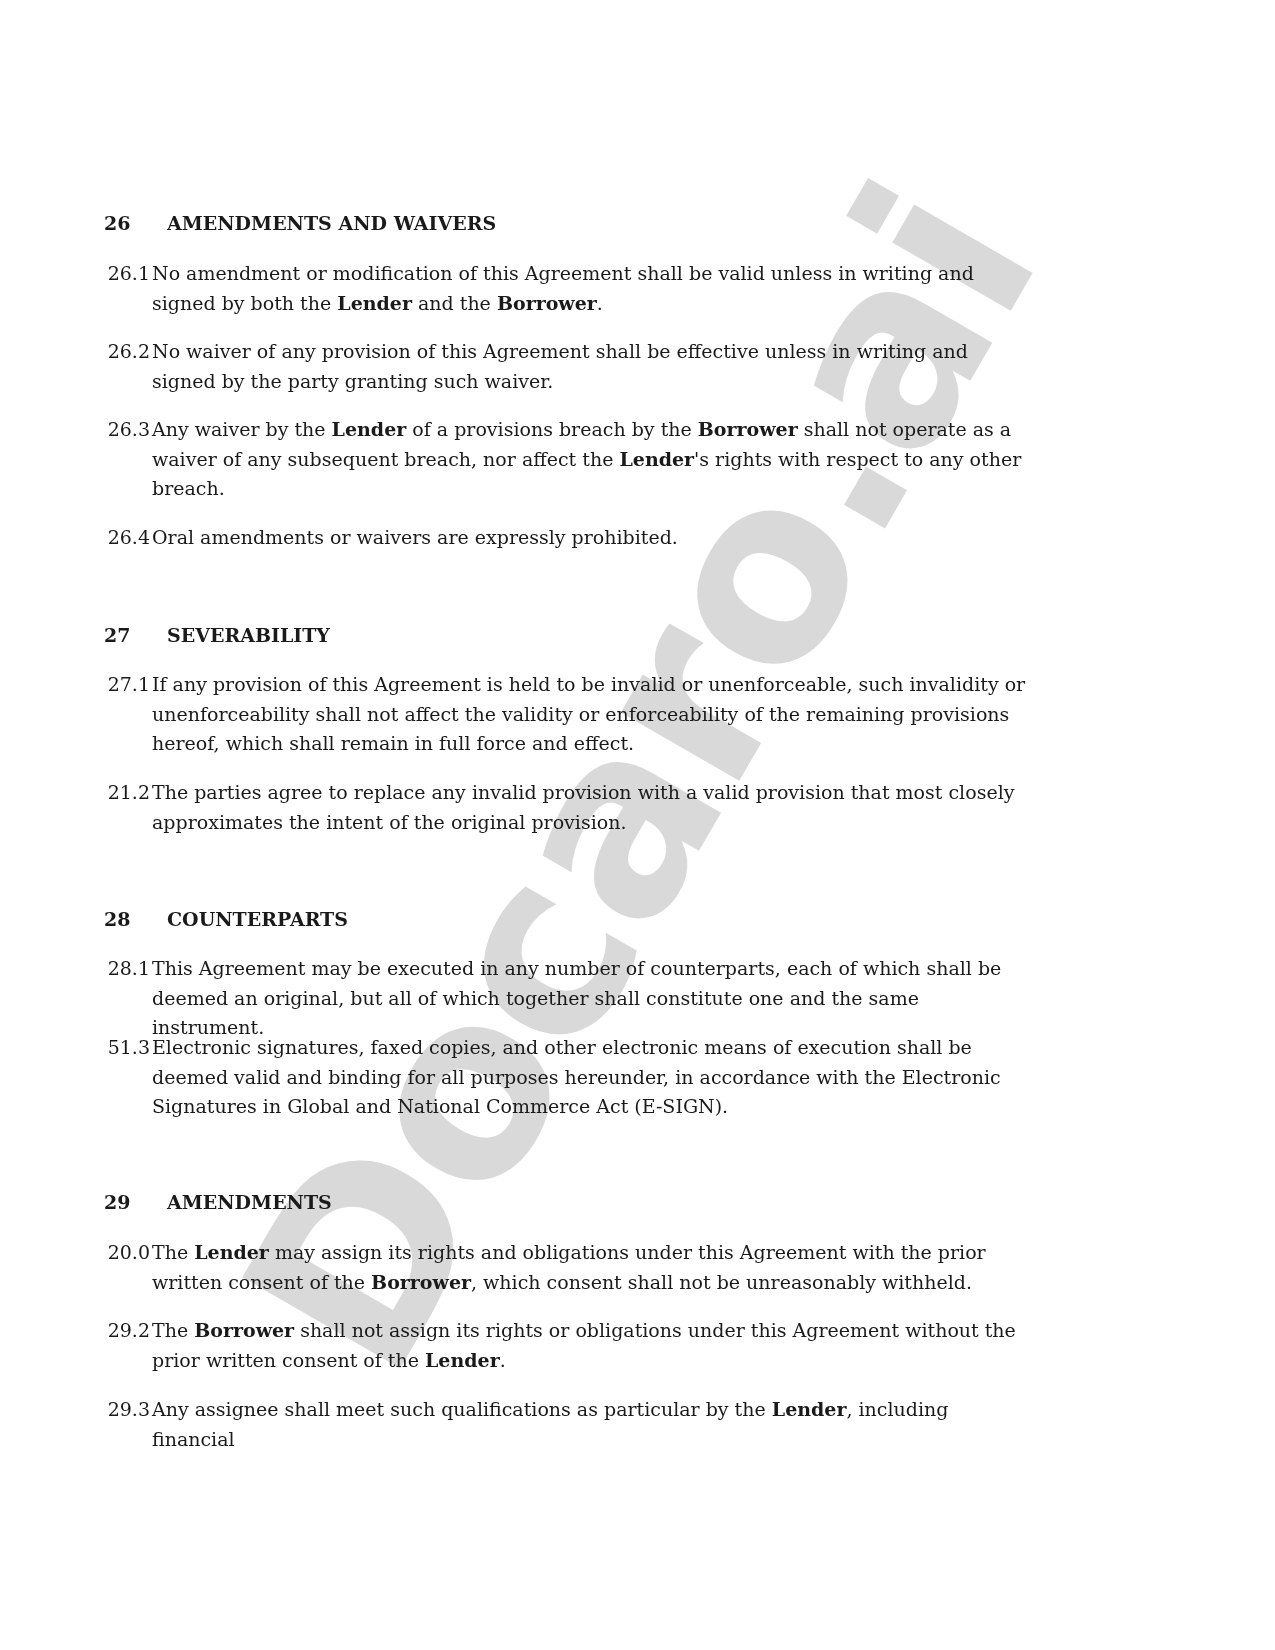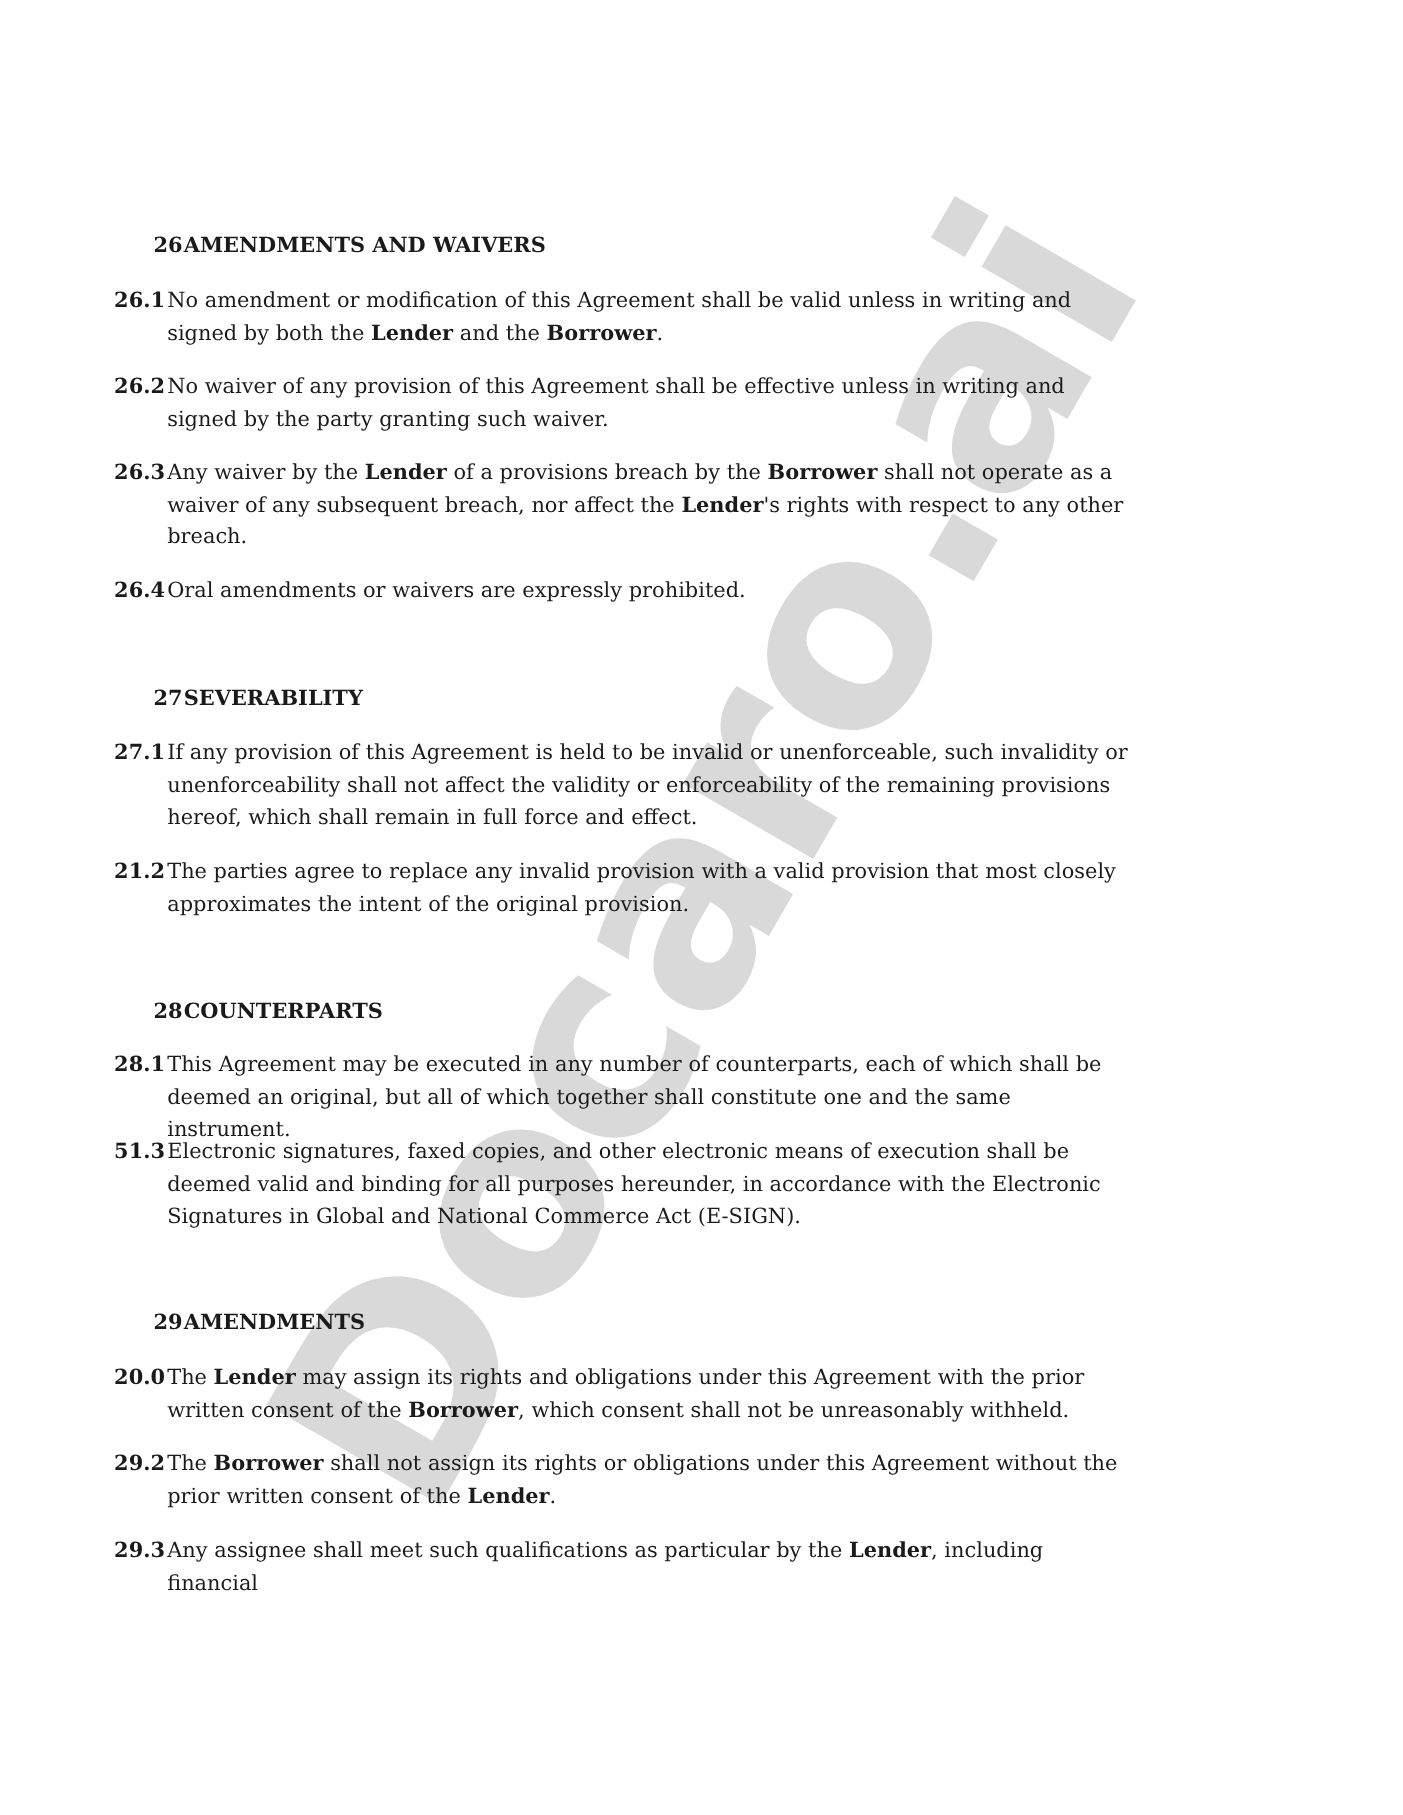--- a/index.html
+++ b/index.html
@@ -3,24 +3,24 @@
 <meta charset="utf-8">
 <style>
   html, body { margin: 0; padding: 0; background: #ffffff; }
   body { width: 1275px; height: 1650px; position: relative; overflow: hidden;
          font-family: "DejaVu Serif", "Liberation Serif", serif; color: #1a1a1a; }
   .watermark { position: absolute; left: 640px; top: 780px; transform: translate(-50%, -50%) rotate(-60deg);
                font-family: "DejaVu Sans", sans-serif; font-weight: bold; font-size: 250px; color: #d9d9d9;
                white-space: nowrap; z-index: 0; letter-spacing: -4px; }
   .page { position: absolute; left: 0; top: 0; width: 1275px; z-index: 1; }
   .heading { position: absolute; font-weight: bold; font-size: 19px; }
-  .heading .num { position: absolute; left: 16px; width: 50px; text-align: right; }
+  .heading .num { position: absolute; left: 4px; width: 50px; }
   .heading .title { position: absolute; left: 67px; white-space: nowrap; }
   .clause { position: absolute; font-size: 19px; line-height: 29.5px; }
-  .clause .num { position: absolute; left: 0; width: 50px; text-align: right; font-weight: bold; }
+  .clause .num { position: absolute; left: 0; width: 50px; text-align: right; }
   .clause .text { position: absolute; left: 52px; width: 880px; }
   b { font-weight: bold; }
 </style>
 </head>
 <body>
 
 <div class="watermark">Docaro.ai</div>
 
 <div class="page">
 

